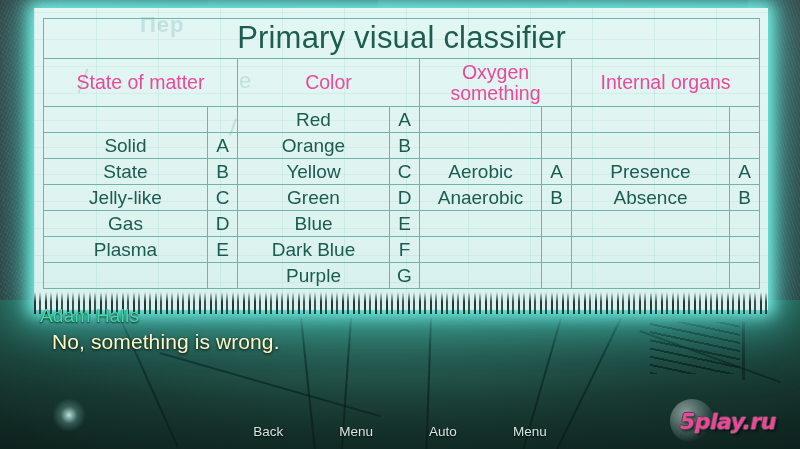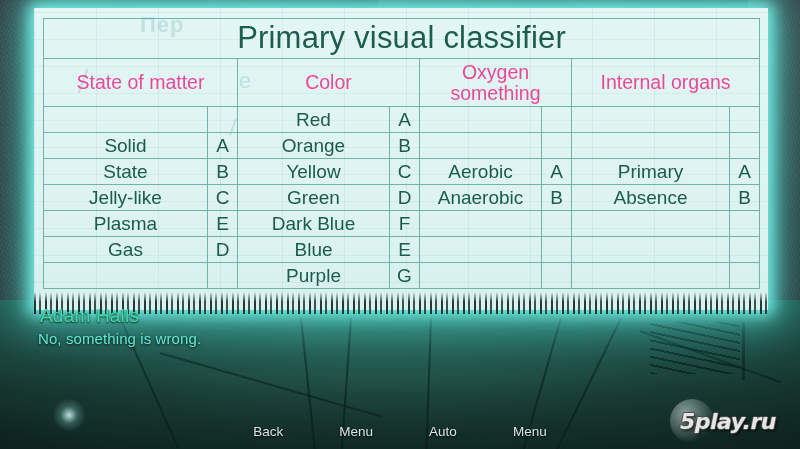--- a/index.html
+++ b/index.html
@@ -129,22 +129,22 @@
   .lbl{ font-size:18px; }
 
   
   #speaker{
     position:absolute; left:40px; top:305px;
     font-size:19px; color:#3ddba6;
     text-shadow:0 1px 2px rgba(0,0,0,.85);
     letter-spacing:.2px;
   }
   #dialogue{
-    position:absolute; left:38px; top:330px; width:700px;
-    font-size:15px; color:#5eead4;
+    position:absolute; left:52px; top:330px; width:700px;
+    font-size:21px; color:#fef9c3;
     text-shadow:0 1px 3px rgba(0,0,0,.9);
     letter-spacing:.1px;
   }
 
   
   #menubar{
     position:absolute; left:0; right:0; bottom:3px; height:22px;
     display:flex; justify-content:center; gap:56px;
   }
   #menubar .mi{
@@ -161,21 +161,21 @@
   }
   #wm-orb{
     position:absolute; left:8px; top:-6px; width:44px; height:44px;
     border-radius:50%;
     background:radial-gradient(circle at 35% 32%, rgba(230,240,240,.55), rgba(150,175,175,.22) 55%, rgba(90,115,115,0) 72%);
   }
   #wm-text{
     position:relative;
     font-family:"DejaVu Sans", sans-serif;
     font-size:22px; font-weight:bold; font-style:italic;
-    color:#e5e5e5;
+    color:#ec4899;
     letter-spacing:-.5px;
     text-shadow:
       -1px 0 0 #4a4a4a, 1px 0 0 #4a4a4a, 0 -1px 0 #4a4a4a, 0 1px 0 #4a4a4a,
       2px 2px 3px rgba(0,0,0,.7);
   }
 </style>
 </head>
 <body>
 
 <div id="scene">
@@ -260,48 +260,48 @@
           <td></td>
           <td class="lbl"></td>
         </tr>
         <tr class="row">
           <td>State</td>
           <td class="lbl">B</td>
           <td>Yellow</td>
           <td class="lbl">C</td>
           <td>Aerobic</td>
           <td class="lbl">A</td>
-          <td>Primary</td>
+          <td>Presence</td>
           <td class="lbl">A</td>
         </tr>
         <tr class="row">
           <td>Jelly-like</td>
           <td class="lbl">C</td>
           <td>Green</td>
           <td class="lbl">D</td>
           <td>Anaerobic</td>
           <td class="lbl">B</td>
           <td>Absence</td>
           <td class="lbl">B</td>
         </tr>
         <tr class="row">
+          <td>Gas</td>
+          <td class="lbl">D</td>
+          <td>Blue</td>
+          <td class="lbl">E</td>
+          <td></td>
+          <td class="lbl"></td>
+          <td></td>
+          <td class="lbl"></td>
+        </tr>
+        <tr class="row">
           <td>Plasma</td>
           <td class="lbl">E</td>
           <td>Dark Blue</td>
           <td class="lbl">F</td>
-          <td></td>
-          <td class="lbl"></td>
-          <td></td>
-          <td class="lbl"></td>
-        </tr>
-        <tr class="row">
-          <td>Gas</td>
-          <td class="lbl">D</td>
-          <td>Blue</td>
-          <td class="lbl">E</td>
           <td></td>
           <td class="lbl"></td>
           <td></td>
           <td class="lbl"></td>
         </tr>
         <tr class="row">
           <td></td>
           <td class="lbl"></td>
           <td>Purple</td>
           <td class="lbl">G</td>

